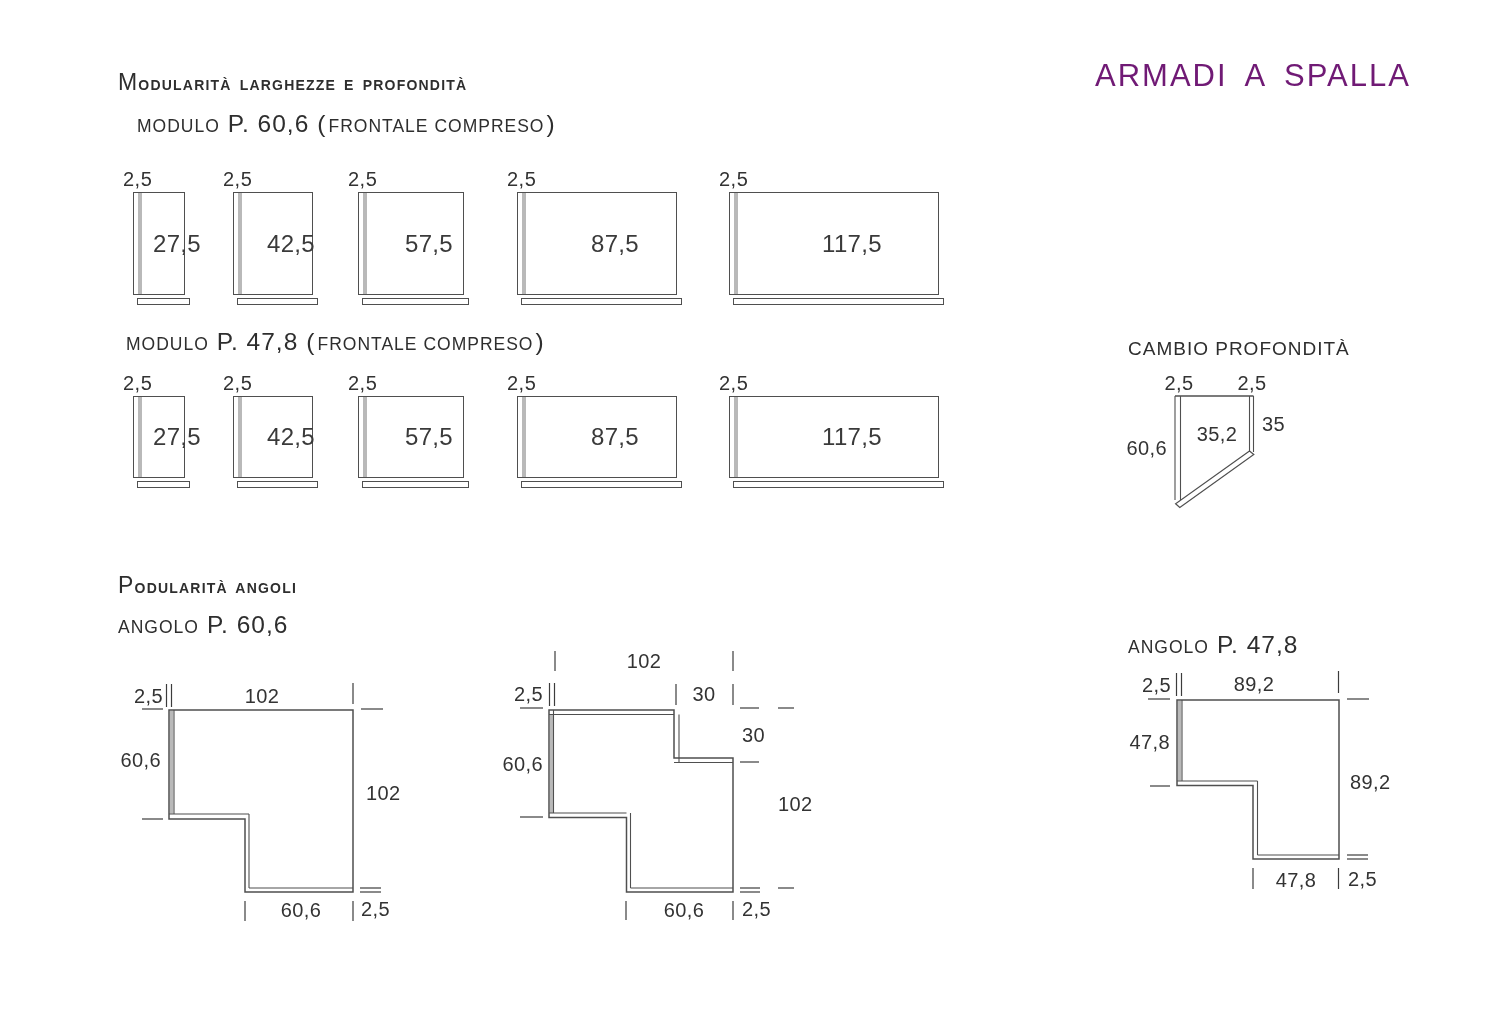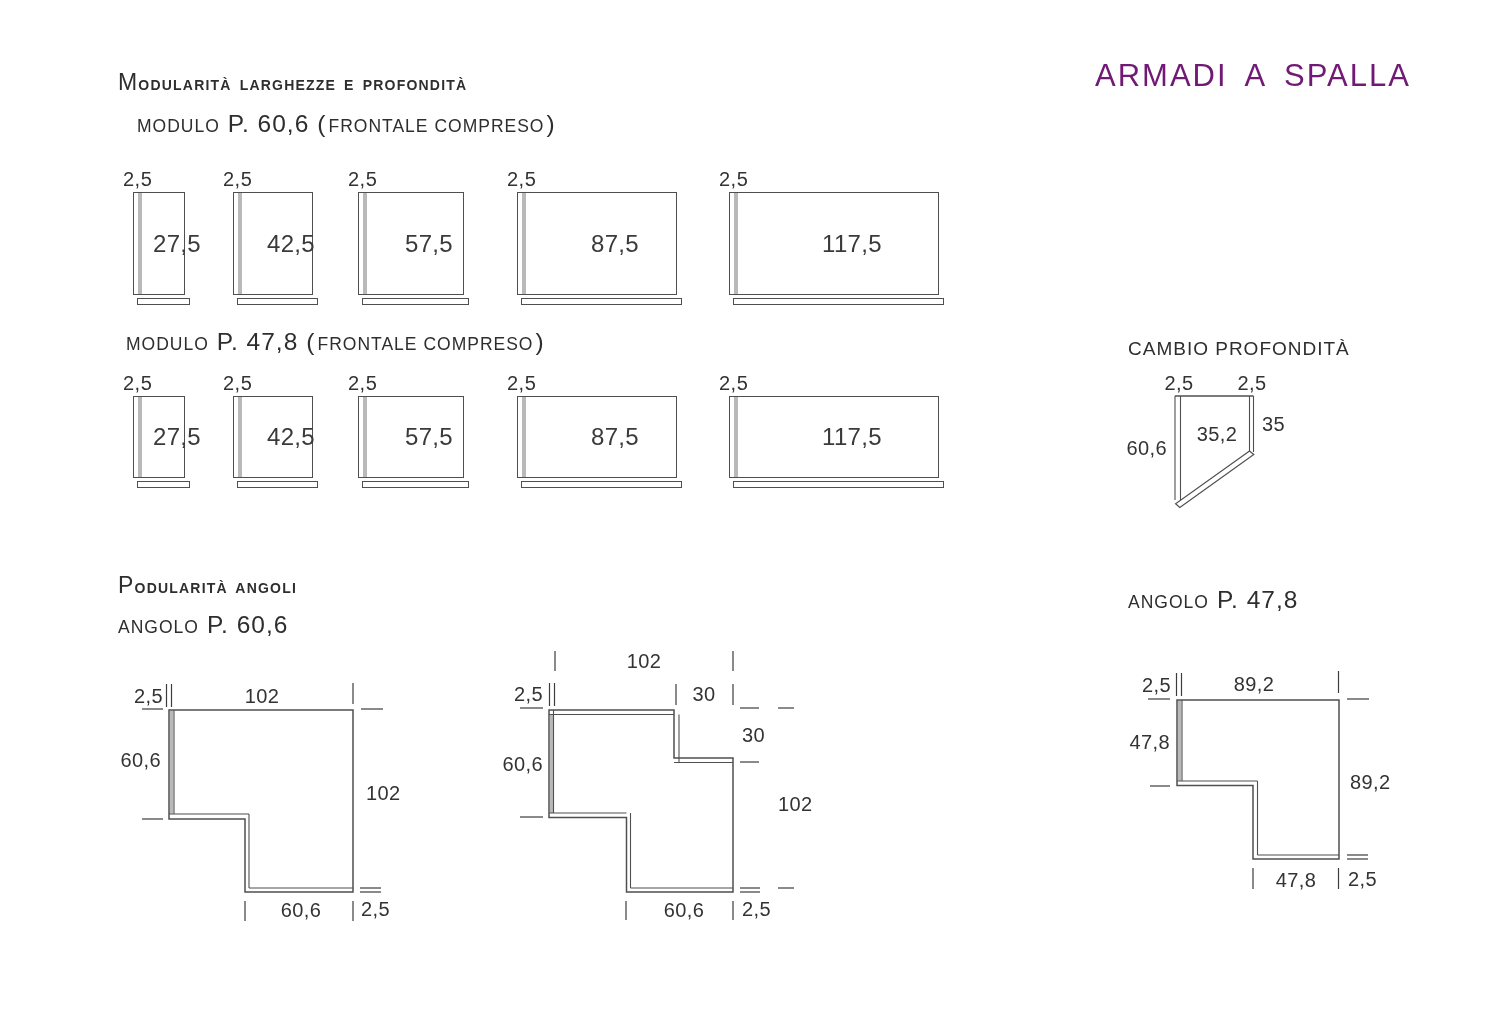--- a/index.html
+++ b/index.html
@@ -149,21 +149,21 @@
   </svg>
 
   <div class="abs h1" style="left:118px;top:574px;">
     <span class="init">P</span><span class="rest">ODULARITÀ ANGOLI</span>
   </div>
 
   <div class="abs sub" style="left:118px;top:613px;">
     <span class="sm">ANGOLO</span><span class="lg gapl">P. 60,6</span>
   </div>
 
-  <div class="abs sub" style="left:1128px;top:588px;text-align:center;">
+  <div class="abs sub" style="left:1128px;top:633px;text-align:center;">
     <span class="sm">ANGOLO</span><span class="lg gapl">P. 47,8</span>
   </div>
 
   <svg style="left:115px;top:672px;" width="292" height="256" viewBox="115 672 292 256">
     <g>
       <rect class="gfill" x="169.7" y="710.7" width="3.6" height="103"></rect>
       <path class="ol" d="M169,710 H353 V892 H245 V819 H169 Z"></path>
       <path class="il" d="M174,710 V814"></path>
       <path class="il" d="M169,814 H249"></path>
       <path class="il" d="M249,814 V888"></path>

